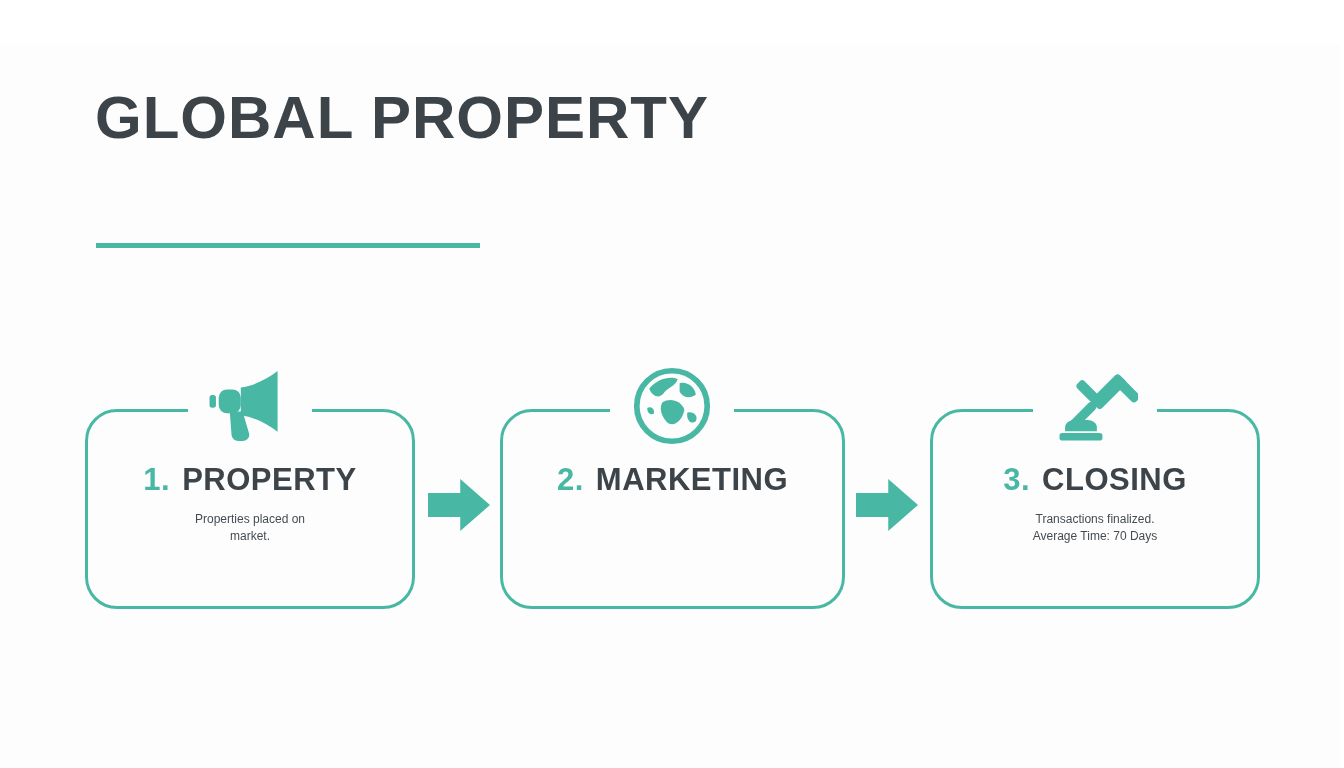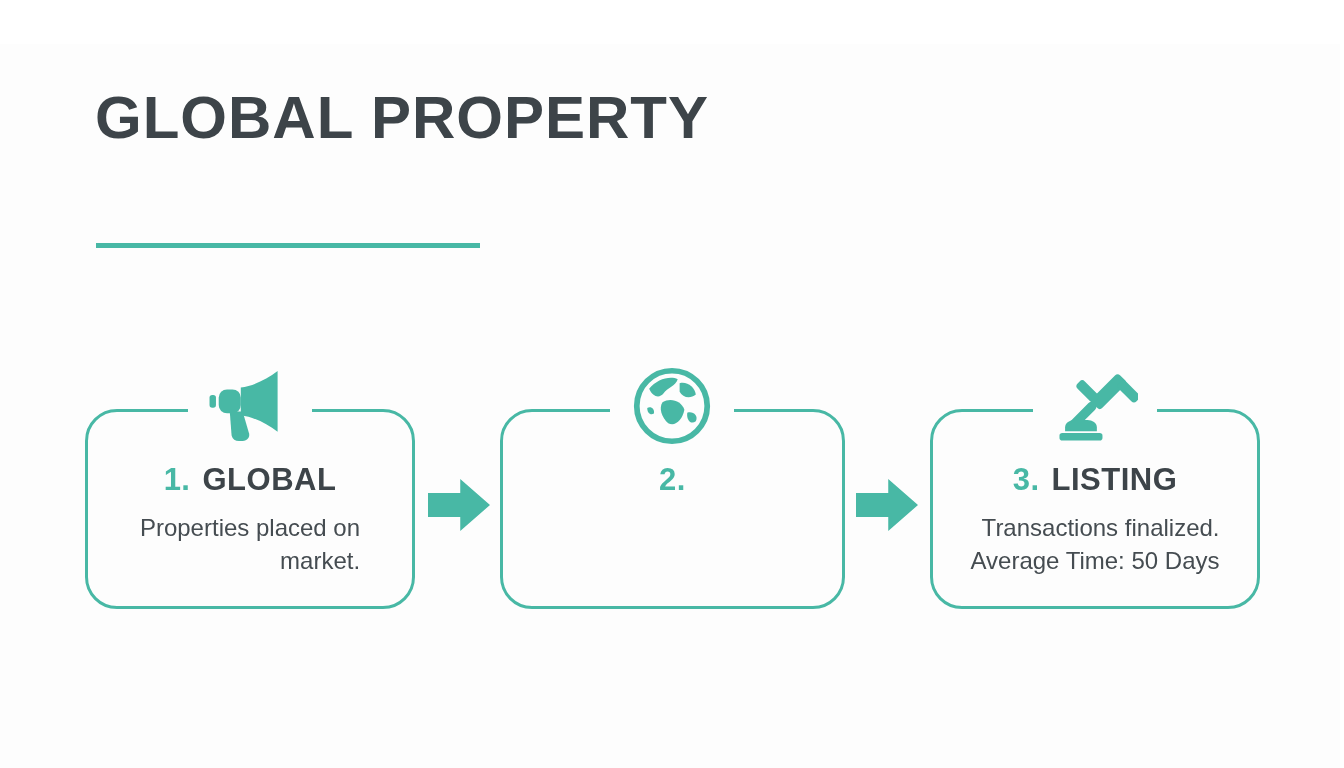--- a/index.html
+++ b/index.html
@@ -56,24 +56,24 @@
     align-items: baseline;
     gap: 12px;
     font-size: 31px;
     font-weight: 700;
     letter-spacing: 0.5px;
   }
   .step-number { color: var(--accent, #48b8a5); }
   .step-label  { color: var(--text-dark, #3d4449); }
   .step-desc {
     margin-top: 13px;
-    font-size: 24px;
+    font-size: 12px;
     line-height: 1.38;
     color: var(--text-body, #454c51);
-    text-align: right;
+    text-align: center;
     white-space: pre-line;
   }
   .icon-wrap {
     position: absolute;
     top: 318px;
     width: 124px;
     height: 88px;
     background: var(--bg, #fdfdfd);
     display: flex;
     align-items: center;
@@ -133,38 +133,39 @@
       <rect x="77" y="12" width="11" height="27" rx="4" transform="rotate(-45 82 26)"></rect>
       <rect x="12" y="47" width="40" height="10" rx="5" transform="rotate(-45 32 52)"></rect>
       <path d="M14 68 h34 v-4 c0-5 -5-8 -10-8 h-14 c-5 0 -10 3 -10 8 Z"></path>
       <rect x="8" y="70" width="46" height="8" rx="3"></rect>
     </svg>
   </div>
 
   <div class="step-card card-1">
     <div class="step-header">
       <span class="step-number">1.</span>
-      <span class="step-label">GLOBAL</span>
+      <span class="step-label">PROPERTY</span>
     </div>
     <div class="step-desc">Properties placed on
 market.</div>
   </div>
 
   <div class="flow-arrow arrow-1"></div>
 
   <div class="step-card card-2">
     <div class="step-header">
       <span class="step-number">2.</span>
+      <span class="step-label">MARKETING</span>
     </div>
   </div>
 
   <div class="flow-arrow arrow-2"></div>
 
   <div class="step-card card-3">
     <div class="step-header">
       <span class="step-number">3.</span>
-      <span class="step-label">LISTING</span>
+      <span class="step-label">CLOSING</span>
     </div>
     <div class="step-desc">Transactions finalized.
-Average Time: 50 Days</div>
+Average Time: 70 Days</div>
   </div>
 
 </div>
 
 </body></html>

